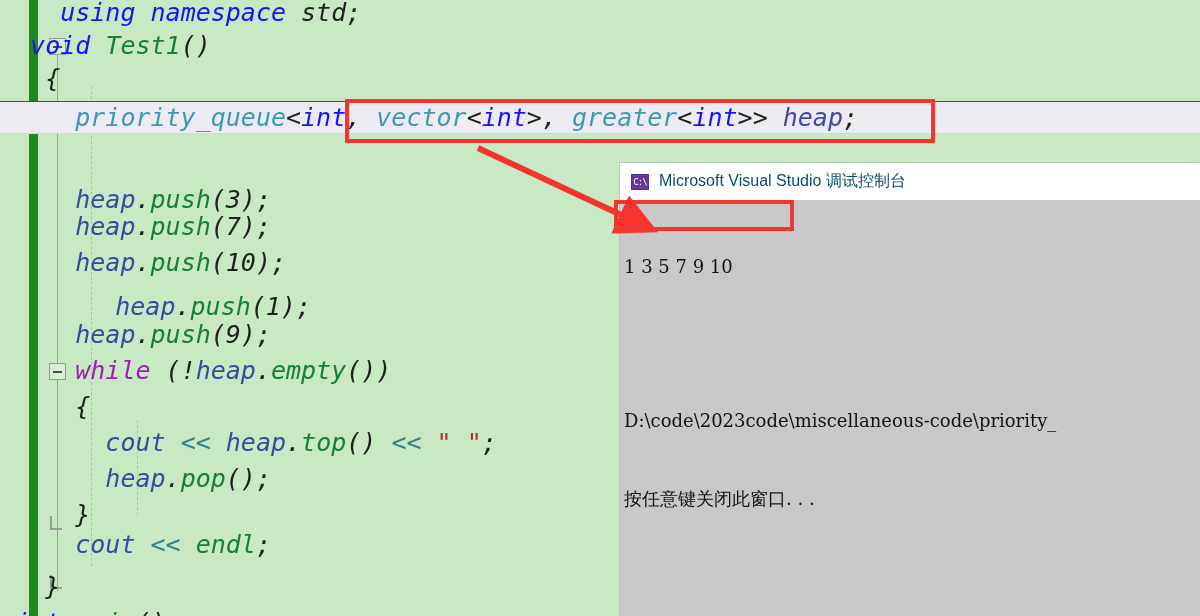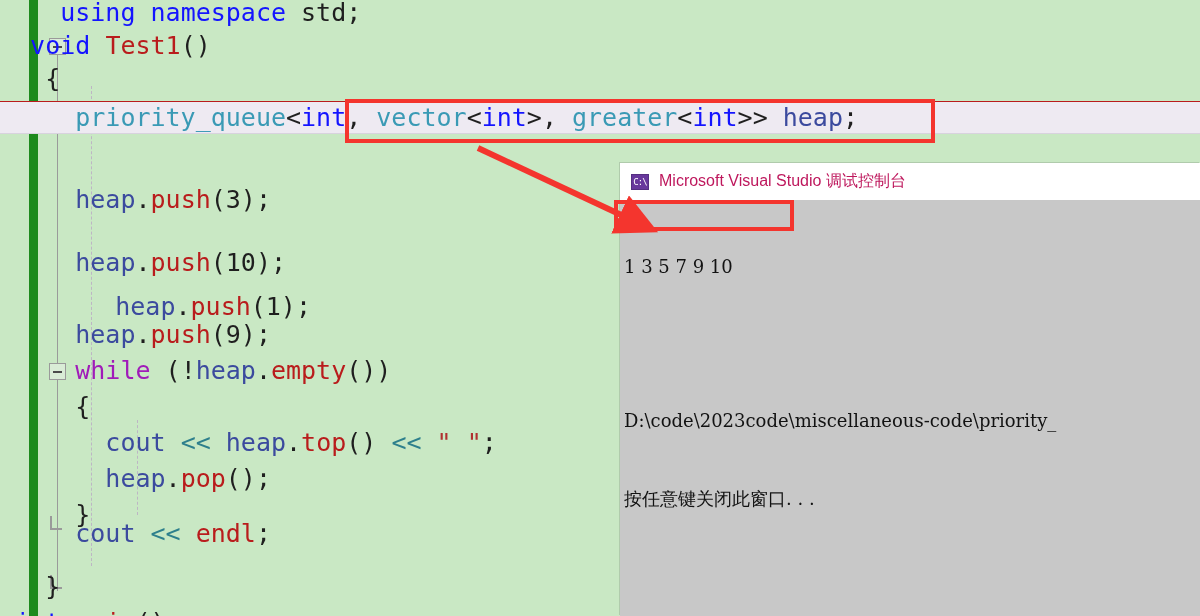--- a/index.html
+++ b/index.html
@@ -39,20 +39,21 @@
     background: none;
     border-left: 1px dashed #bdb5c4;
   }
 
   .code-layer {
     position: absolute;
     left: 0;
     top: 0;
     width: 1012px;
     height: 616px;
+    font-style: italic;
   }
   .line {
     position: absolute;
     left: 0;
     width: 1200px;
     height: 33px;
     line-height: 33px;
     font-size: 25px;
     letter-spacing: 0px;
     white-space: pre;
@@ -64,21 +65,21 @@
     background: #eeeaf2;
     border-top: 1px solid #b91c1c;
     border-bottom: 1px solid #d8d3de;
     height: 31px;
     line-height: 31px;
   }
 
   
   .kw      { color: #1414ff; }   
   .kwctl   { color: #a01bb9; }   
-  .fn      { color: #b91c1c; }   
+  .fn      { color: #15803d; }   
   .type    { color: #3a9ab5; }   
   .var     { color: #3b4a9e; }   
   .op      { color: #2d7f8c; }   
   .str     { color: #b03030; }   
   .pl      { color: #1f1f1f; }   
 
   
   .fold {
     position: absolute;
     width: 17px;
@@ -153,21 +154,21 @@
     font-size: 9px;
     line-height: 14px;
     text-align: center;
     letter-spacing: -1px;
     flex: none;
   }
   #console-title-text {
     margin-left: 10px;
     font-family: "Liberation Sans", sans-serif;
     font-size: 16px;
-    color: #be185d;
+    color: #0c4a6e;
   }
   #console-body {
     padding: 2px 0 0 4px;
     font-family: "DejaVu Serif", serif;
     font-size: 18px;
     line-height: 26px;
     color: #121212;
     white-space: pre;
     overflow: hidden;
   }
@@ -198,38 +199,39 @@
 
       <div class="line" style="top:29px;"><span class="txt"><span class="pl">  </span><span class="kw">void</span><span class="pl"> </span><span class="fn">Test1</span><span class="pl">()</span></span></div>
 
       <div class="line" style="top:62px;"><span class="txt"><span class="pl">   {</span></span></div>
 
       <div class="line current" style="top:101px;"><span class="txt"><span class="pl">     </span><span class="type">priority_queue</span><span class="pl">&lt;</span><span class="kw">int</span><span class="pl">, </span><span class="type">vector</span><span class="pl">&lt;</span><span class="kw">int</span><span class="pl">&gt;, </span><span class="type">greater</span><span class="pl">&lt;</span><span class="kw">int</span><span class="pl">&gt;&gt; </span><span class="var">heap</span><span class="pl">;</span></span></div>
 
 
       <div class="line" style="top:183px;"><span class="txt"><span class="pl">     </span><span class="var">heap</span><span class="pl">.</span><span class="fn">push</span><span class="pl">(3);</span></span></div>
 
+      <div class="line" style="top:210px;"><span class="txt"><span class="pl">     </span><span class="var">heap</span><span class="pl">.</span><span class="fn">push</span><span class="pl">(7);</span></span></div>
 
       <div class="line" style="top:246px;"><span class="txt"><span class="pl">     </span><span class="var">heap</span><span class="pl">.</span><span class="fn">push</span><span class="pl">(10);</span></span></div>
 
       <div class="line" style="top:290px;margin-left:40px;"><span class="txt"><span class="pl">     </span><span class="var">heap</span><span class="pl">.</span><span class="fn">push</span><span class="pl">(1);</span></span></div>
 
       <div class="line" style="top:318px;"><span class="txt"><span class="pl">     </span><span class="var">heap</span><span class="pl">.</span><span class="fn">push</span><span class="pl">(9);</span></span></div>
 
       <div class="line" style="top:354px;"><span class="txt"><span class="pl">     </span><span class="kwctl">while</span><span class="pl"> (!</span><span class="var">heap</span><span class="pl">.</span><span class="fn">empty</span><span class="pl">())</span></span></div>
 
       <div class="line" style="top:390px;"><span class="txt"><span class="pl">     {</span></span></div>
 
       <div class="line" style="top:426px;"><span class="txt"><span class="pl">       </span><span class="var">cout</span><span class="pl"> </span><span class="op">&lt;&lt;</span><span class="pl"> </span><span class="var">heap</span><span class="pl">.</span><span class="fn">top</span><span class="pl">() </span><span class="op">&lt;&lt;</span><span class="pl"> </span><span class="str">" "</span><span class="pl">;</span></span></div>
 
       <div class="line" style="top:462px;"><span class="txt"><span class="pl">       </span><span class="var">heap</span><span class="pl">.</span><span class="fn">pop</span><span class="pl">();</span></span></div>
 
       <div class="line" style="top:498px;"><span class="txt"><span class="pl">     }</span></span></div>
 
-      <div class="line" style="top:517px;"><span class="txt"><span class="pl">     </span><span class="var">cout</span><span class="pl"> </span><span class="op">&lt;&lt;</span><span class="pl"> </span><span class="fn">endl</span><span class="pl">;</span></span></div>
+      <div class="line" style="top:528px;"><span class="txt"><span class="pl">     </span><span class="var">cout</span><span class="pl"> </span><span class="op">&lt;&lt;</span><span class="pl"> </span><span class="fn">endl</span><span class="pl">;</span></span></div>
 
       <div class="line" style="top:570px;"><span class="txt"><span class="pl">   }</span></span></div>
 
       <div class="line" style="top:606px;"><span class="txt"><span class="pl"> </span><span class="kw">int</span><span class="pl"> </span><span class="fn">main</span><span class="pl">()</span></span></div>
 
     </div>
   </div>
 
   <div id="console-window">
     <div id="console-titlebar">

